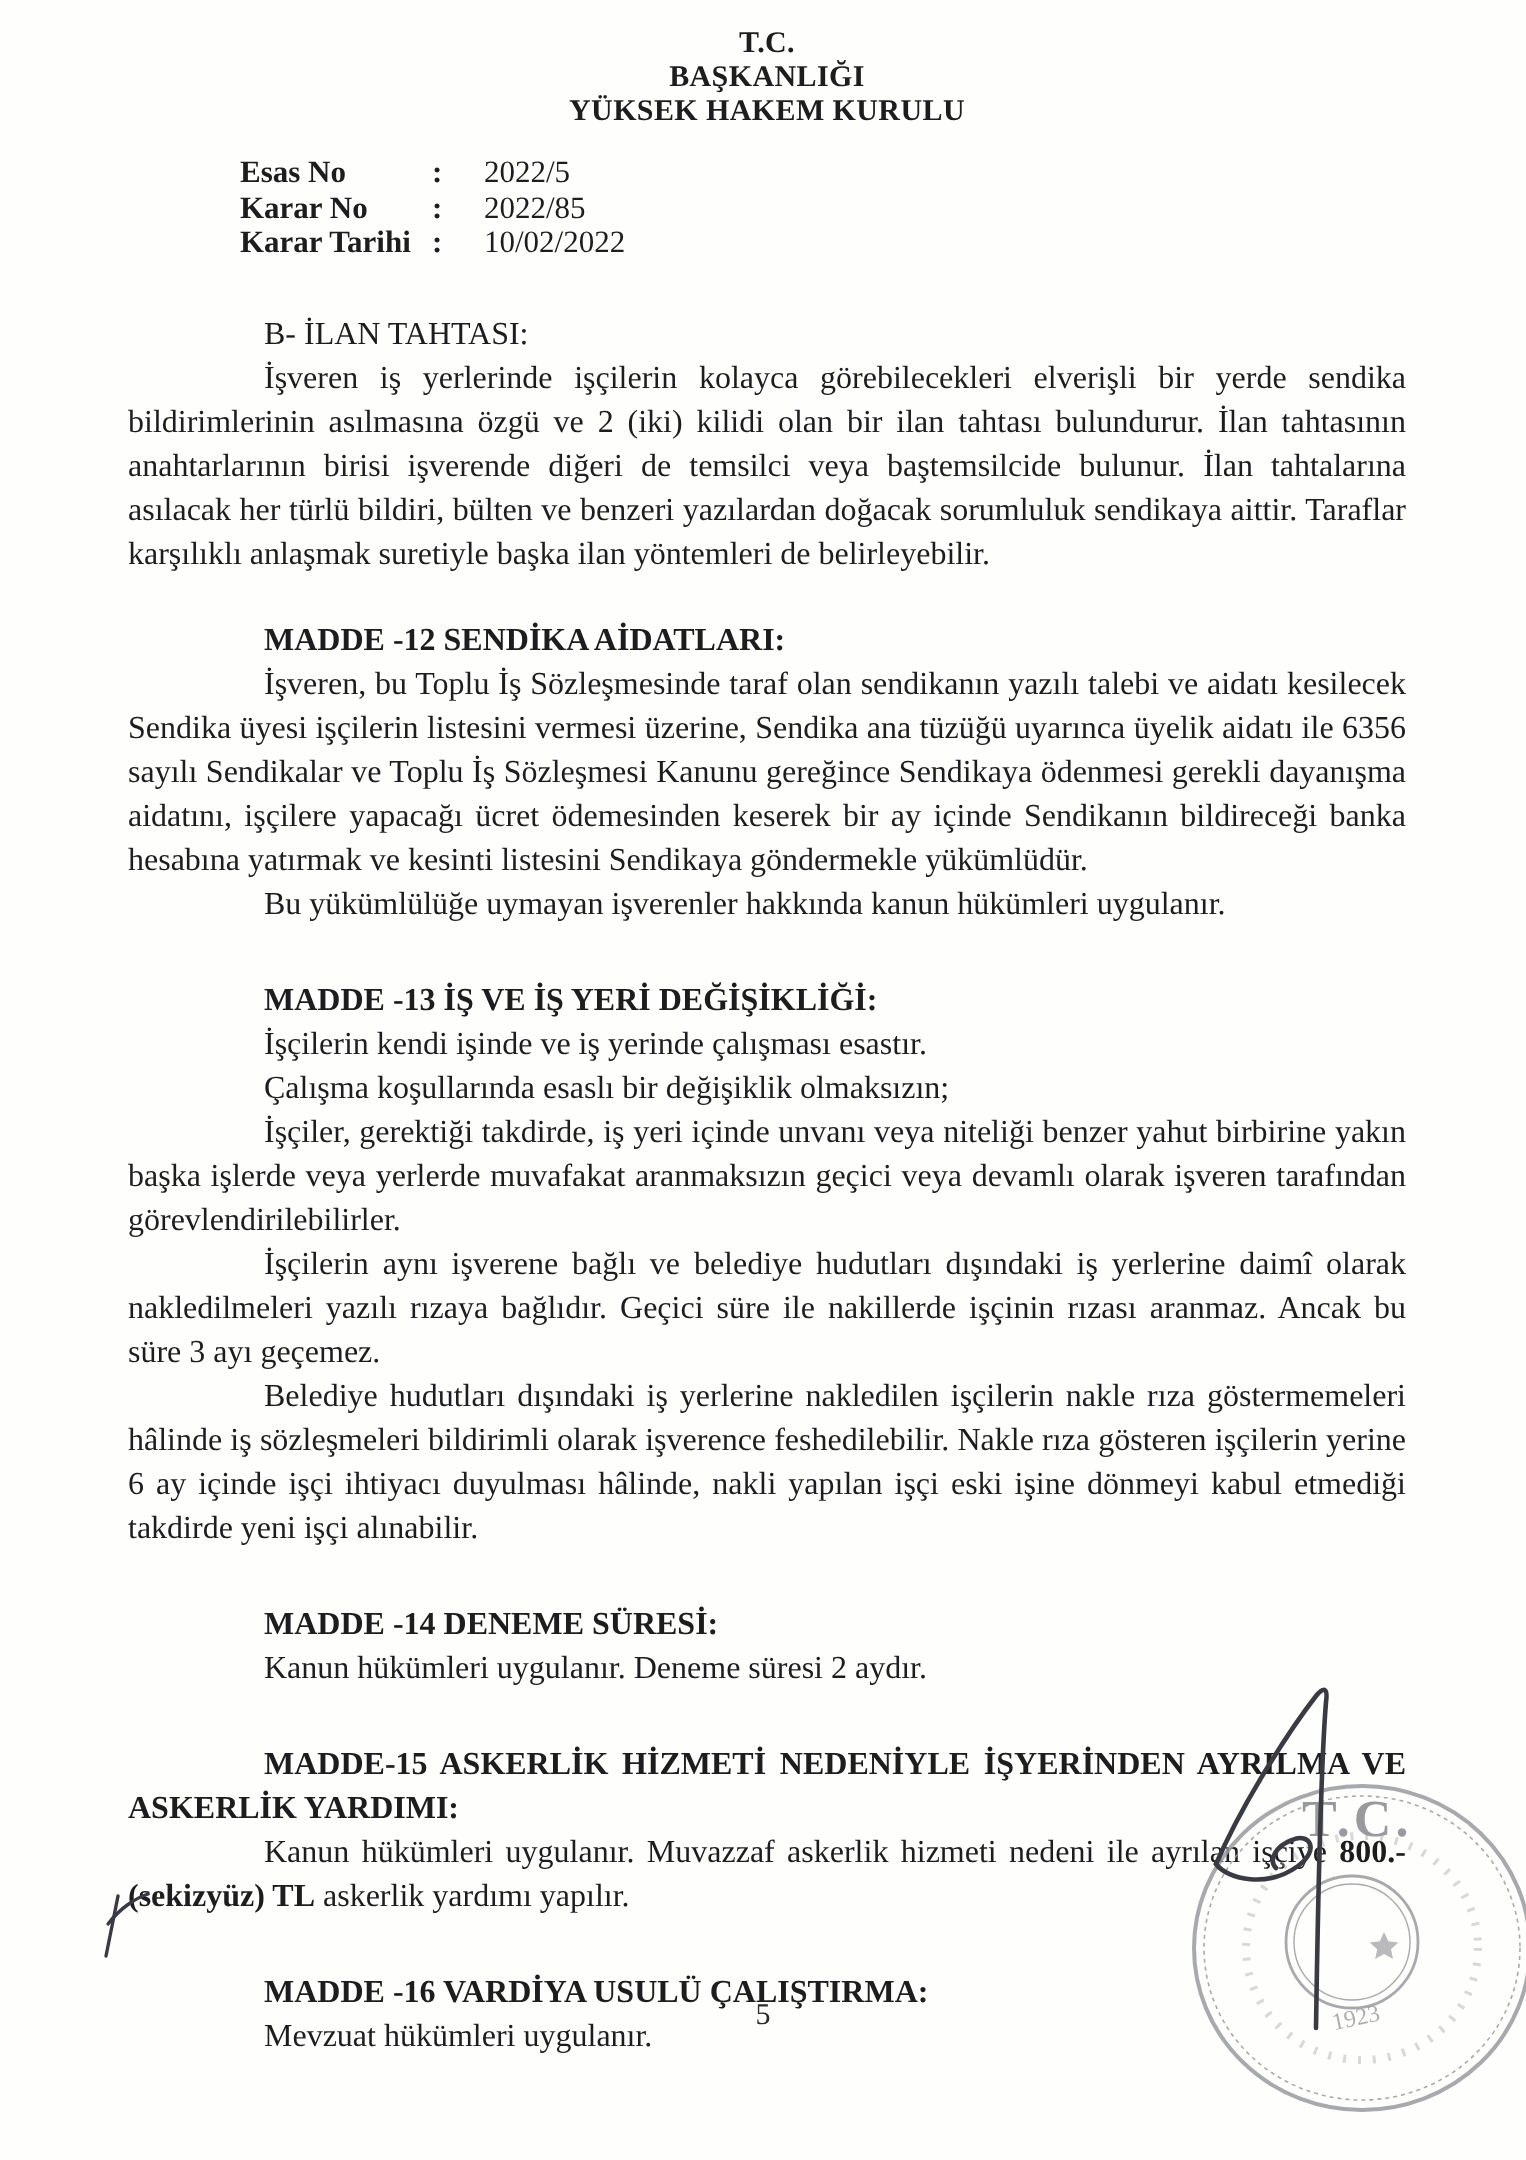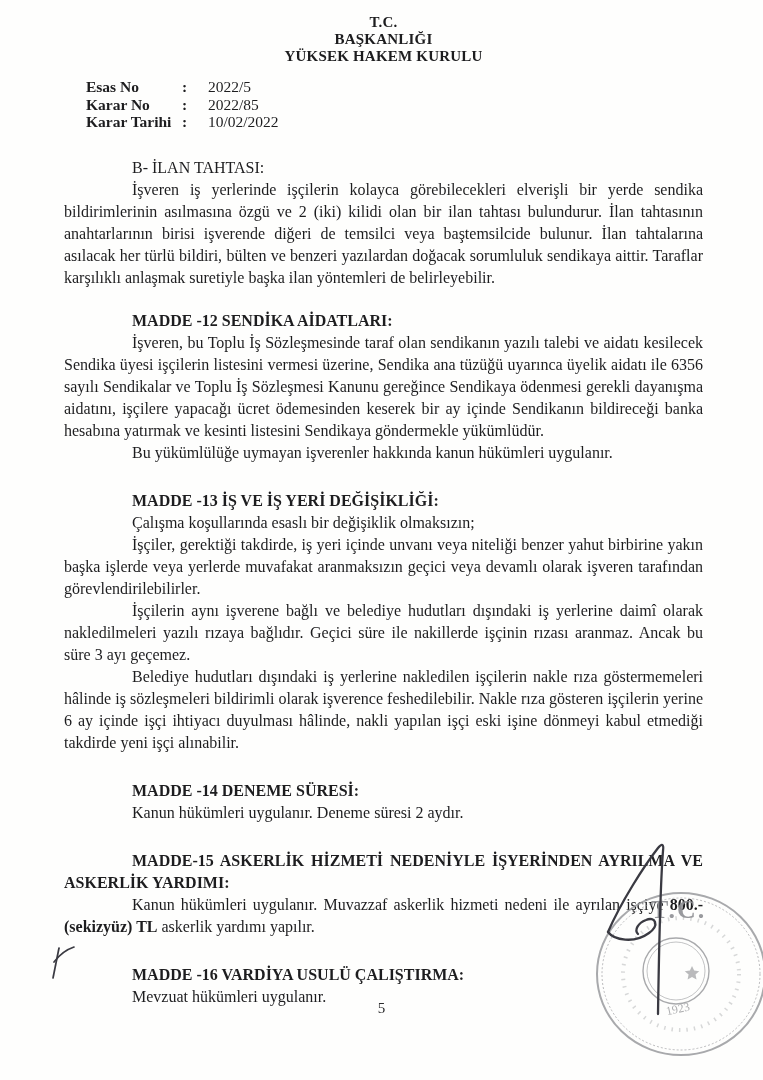--- a/index.html
+++ b/index.html
@@ -9,21 +9,21 @@
     margin:0 auto;
     background:#fefefd;
     color:#1d1d1f;
     font-family:"Liberation Serif","DejaVu Serif",serif;
     overflow:hidden;
     box-sizing:border-box;
     padding:14px 60px 0 64px;
   }
   .doc-header{text-align:center;font-weight:bold;font-size:15px;line-height:17px;letter-spacing:.2px;}
   .meta{margin-top:13px;margin-left:22px;font-size:15.5px;line-height:17.5px;}
-  .meta-row{display:grid;grid-template-columns:96px 26px 1fr;}
+  .meta-row{display:grid;grid-template-columns:96px 26px 1fr;margin-left:34px;}
   .meta-label{font-weight:bold;}
   .meta-sep{font-weight:bold;}
   .meta-value{font-weight:normal;}
   .body{margin-top:26px;font-size:16px;line-height:22px;}
   .body p{margin:0;text-align:justify;text-indent:68px;}
   .h{font-weight:bold;}
   .gap{margin-top:21px !important;}
   .gap-lg{margin-top:26px !important;}
   .bold{font-weight:bold;}
   .page-number{
@@ -66,20 +66,21 @@
   <main class="body">
 
     <p>B- İLAN TAHTASI:</p>
     <p>İşveren iş yerlerinde işçilerin kolayca görebilecekleri elverişli bir yerde sendika bildirimlerinin asılmasına özgü ve 2 (iki) kilidi olan bir ilan tahtası bulundurur. İlan tahtasının anahtarlarının birisi işverende diğeri de temsilci veya baştemsilcide bulunur. İlan tahtalarına asılacak her türlü bildiri, bülten ve benzeri yazılardan doğacak sorumluluk sendikaya aittir. Taraflar karşılıklı anlaşmak suretiyle başka ilan yöntemleri de belirleyebilir.</p>
 
     <p class="h gap">MADDE -12 SENDİKA AİDATLARI:</p>
     <p>İşveren, bu Toplu İş Sözleşmesinde taraf olan sendikanın yazılı talebi ve aidatı kesilecek Sendika üyesi işçilerin listesini vermesi üzerine, Sendika ana tüzüğü uyarınca üyelik aidatı ile 6356 sayılı Sendikalar ve Toplu İş Sözleşmesi Kanunu gereğince Sendikaya ödenmesi gerekli dayanışma aidatını, işçilere yapacağı ücret ödemesinden keserek bir ay içinde Sendikanın bildireceği banka hesabına yatırmak ve kesinti listesini Sendikaya göndermekle yükümlüdür.</p>
     <p>Bu yükümlülüğe uymayan işverenler hakkında kanun hükümleri uygulanır.</p>
 
     <p class="h gap-lg">MADDE -13 İŞ VE İŞ YERİ DEĞİŞİKLİĞİ:</p>
+    <p>İşçilerin kendi işinde ve iş yerinde çalışması esastır.</p>
     <p>Çalışma koşullarında esaslı bir değişiklik olmaksızın;</p>
     <p>İşçiler, gerektiği takdirde, iş yeri içinde unvanı veya niteliği benzer yahut birbirine yakın başka işlerde veya yerlerde muvafakat aranmaksızın geçici veya devamlı olarak işveren tarafından görevlendirilebilirler.</p>
     <p>İşçilerin aynı işverene bağlı ve belediye hudutları dışındaki iş yerlerine daimî olarak nakledilmeleri yazılı rızaya bağlıdır. Geçici süre ile nakillerde işçinin rızası aranmaz.  Ancak bu süre 3 ayı geçemez.</p>
     <p>Belediye hudutları dışındaki iş yerlerine nakledilen işçilerin nakle rıza göstermemeleri hâlinde iş sözleşmeleri bildirimli olarak işverence feshedilebilir. Nakle rıza gösteren işçilerin yerine 6 ay içinde işçi ihtiyacı duyulması hâlinde, nakli yapılan işçi eski işine dönmeyi kabul etmediği takdirde yeni işçi alınabilir.</p>
 
     <p class="h gap-lg">MADDE -14  DENEME SÜRESİ:</p>
     <p>Kanun hükümleri uygulanır. Deneme süresi 2 aydır.</p>
 
     <p class="h gap-lg">MADDE-15 ASKERLİK HİZMETİ NEDENİYLE İŞYERİNDEN AYRILMA VE ASKERLİK YARDIMI:</p>
     <p><span>Kanun hükümleri uygulanır. Muvazzaf askerlik hizmeti nedeni ile ayrılan işçiye </span><span class="bold">800.-</span> <span class="bold">(sekizyüz) TL</span><span> askerlik yardımı yapılır.</span></p>

